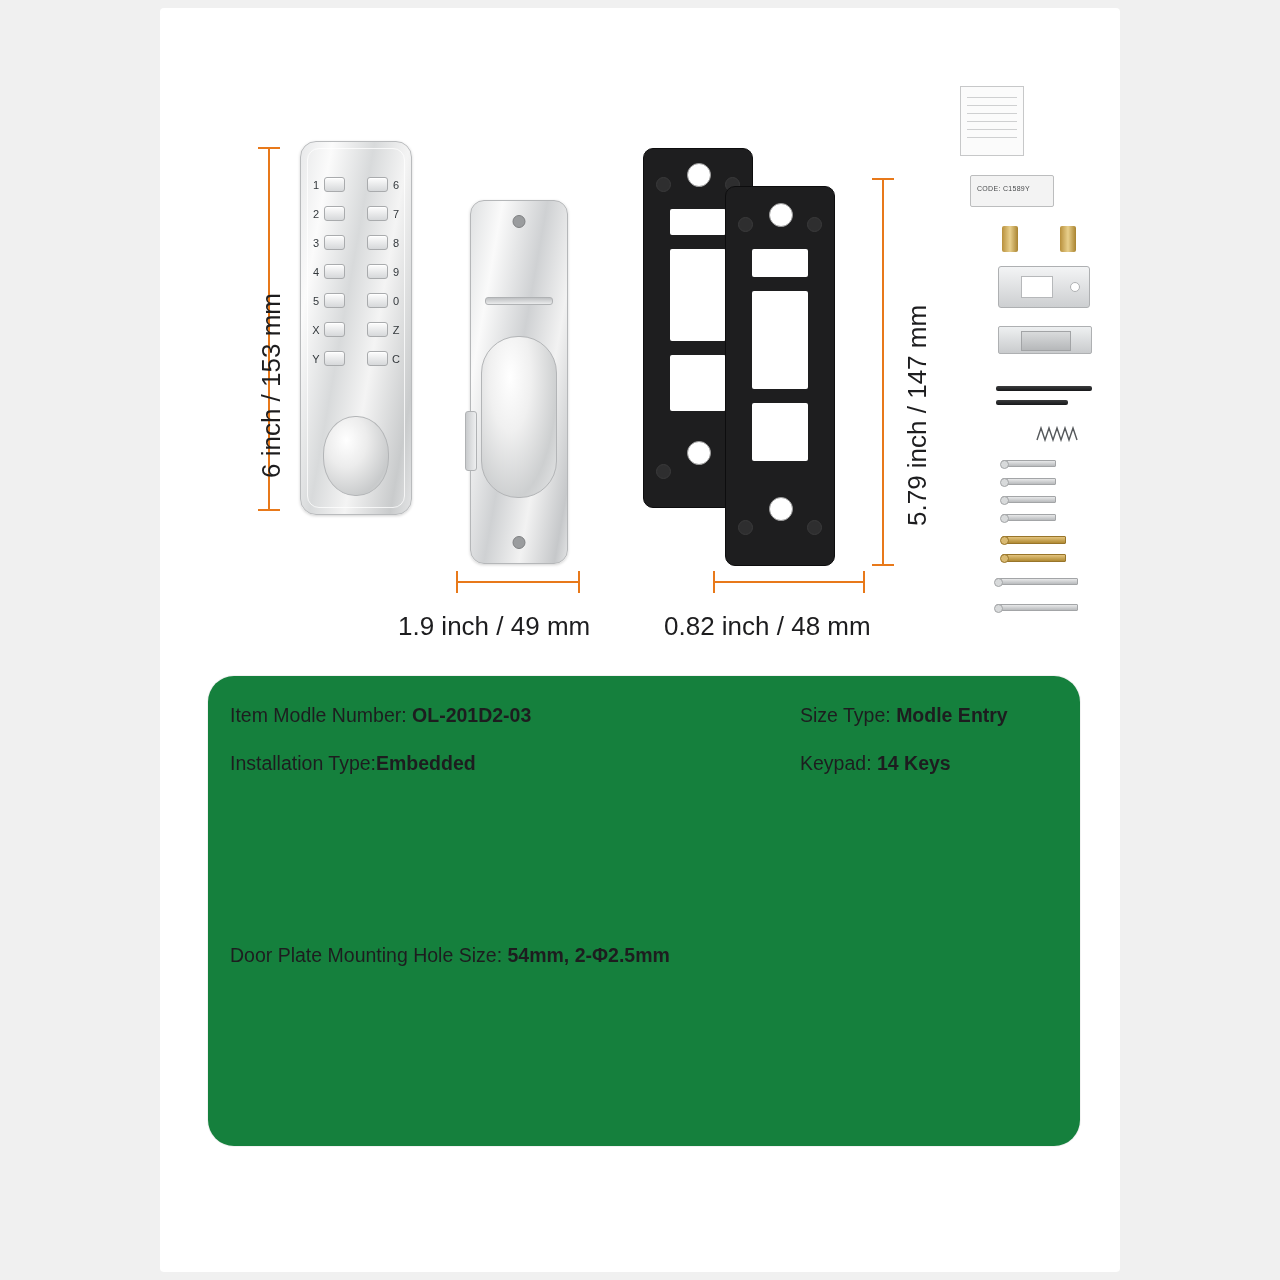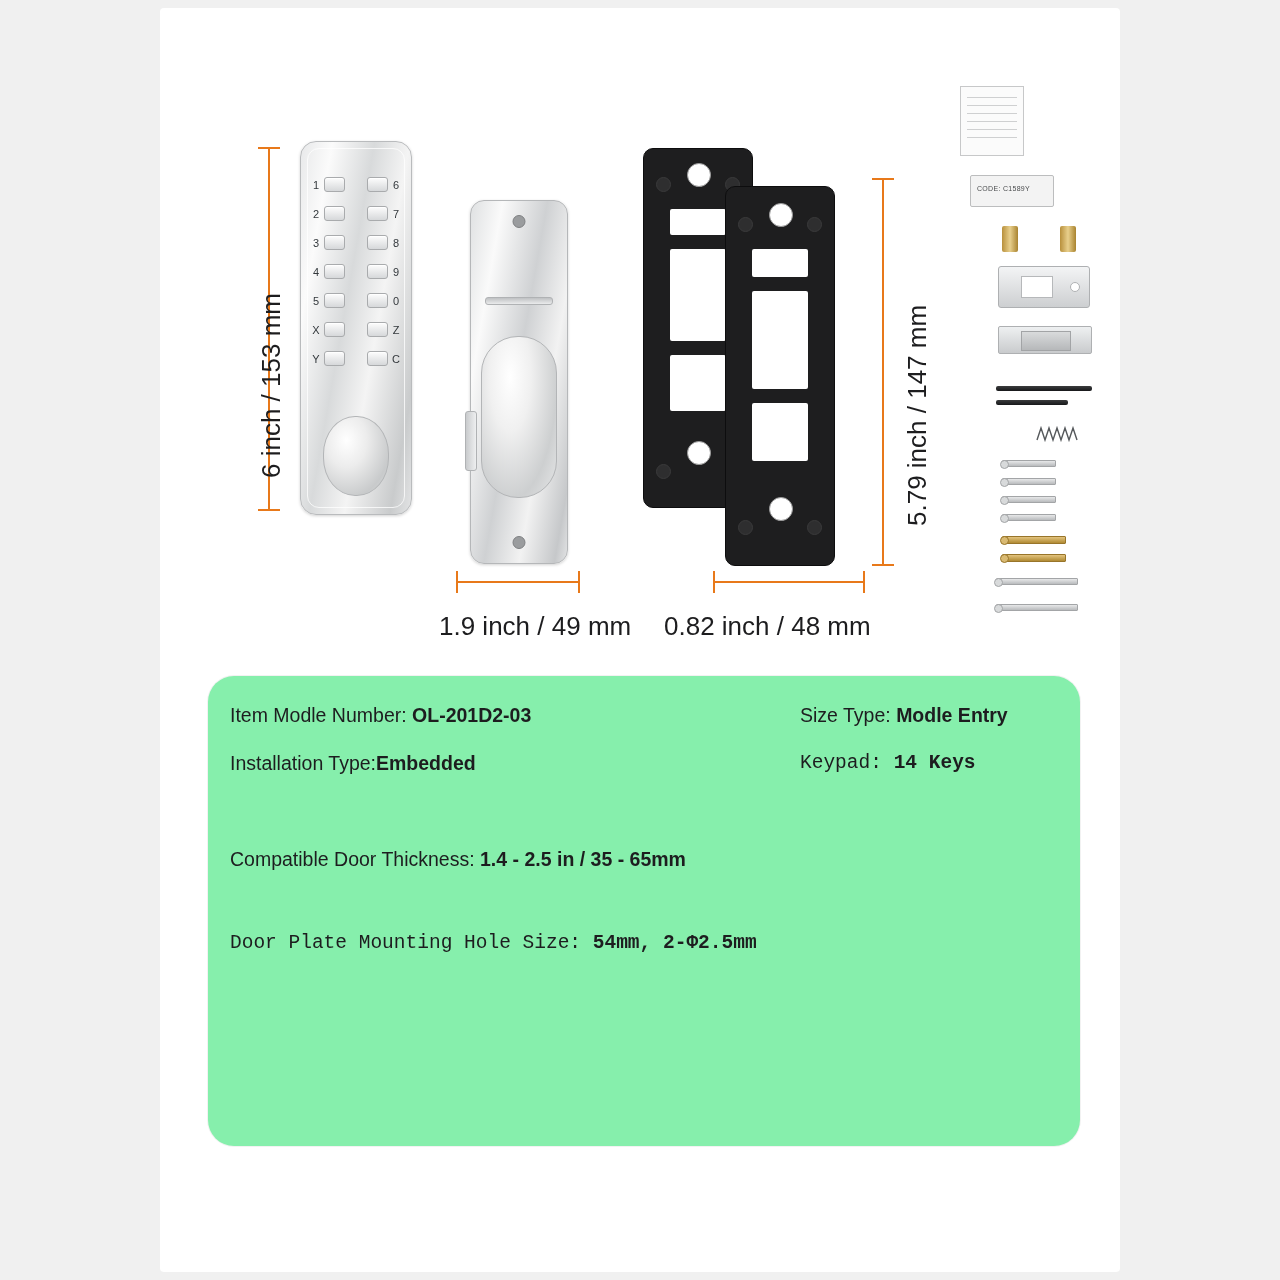--- a/index.html
+++ b/index.html
@@ -268,21 +268,21 @@
     transform: rotate(-90deg);
   }
 
   
   .specs {
     position: absolute;
     left: 208px;
     top: 676px;
     width: 872px;
     height: 470px;
-    background: #86efac;
+    background: #15803d;
     border-radius: 26px;
     box-shadow: 0 0 0 1px #f2f2f2;
   }
   .spec-row {
     position: absolute;
     font-size: 19.5px;
     color: #1d1d1f;
     white-space: nowrap;
     font-family: "Liberation Sans", sans-serif;
   }
@@ -467,48 +467,45 @@
       </div>
 
     <div class="dim-line dim-v" style="left:108px;top:139px;height:364px;"></div>
     <div class="cap cap-h" style="left:98px;top:139px;"></div>
     <div class="cap cap-h" style="left:98px;top:501px;"></div>
     <div class="dim-text rot" style="left:96px;top:470px;">6 inch / 153 mm</div>
 
     <div class="dim-line dim-h" style="left:296px;top:573px;width:124px;"></div>
     <div class="cap cap-v" style="left:296px;top:563px;"></div>
     <div class="cap cap-v" style="left:418px;top:563px;"></div>
-    <div class="dim-text" style="left:238px;top:603px;margin-left:41px;">1.9  inch / 49 mm</div>
+    <div class="dim-text" style="left:238px;top:603px;">1.9  inch / 49 mm</div>
 
     <div class="dim-line dim-v" style="left:722px;top:170px;height:388px;"></div>
     <div class="cap cap-h" style="left:712px;top:170px;"></div>
     <div class="cap cap-h" style="left:712px;top:556px;"></div>
     <div class="dim-text rot" style="left:742px;top:518px;">5.79 inch / 147 mm</div>
 
     <div class="dim-line dim-h" style="left:553px;top:573px;width:152px;"></div>
     <div class="cap cap-v" style="left:553px;top:563px;"></div>
     <div class="cap cap-v" style="left:703px;top:563px;"></div>
     <div class="dim-text" style="left:504px;top:603px;">0.82 inch / 48 mm</div>
   </div>
 
   <div class="specs">
 
     <div class="spec-row left-col" style="top:28px;">
       <span>Item Modle Number: </span><b>OL-201D2-03</b>
     </div>
     <div class="spec-row left-col" style="top:76px;">
       <span>Installation Type:</span><b>Embedded</b>
     </div>
-    <div class="spec-row left-col" style="top:172px;">
-      <span>Compatible Door Thickness: </span><b>1.4 - 2.5 in / 35 - 65mm</b>
-    </div>
-    <div class="spec-row left-col" style="top:256px;font-family:Liberation Mono, monospace;">
+    <div class="spec-row left-col" style="top:268px;">
       <span>Door Plate Mounting Hole Size: </span><b>54mm,   2-Φ2.5mm</b>
     </div>
 
     <div class="spec-row right-col" style="top:28px;">
       <span>Size Type: </span><b>Modle Entry</b>
     </div>
-    <div class="spec-row right-col" style="top:76px;font-family:Liberation Mono, monospace;">
+    <div class="spec-row right-col" style="top:76px;">
       <span>Keypad: </span><b>14 Keys</b>
     </div>
   </div>
 </div>
 
 </body></html>

